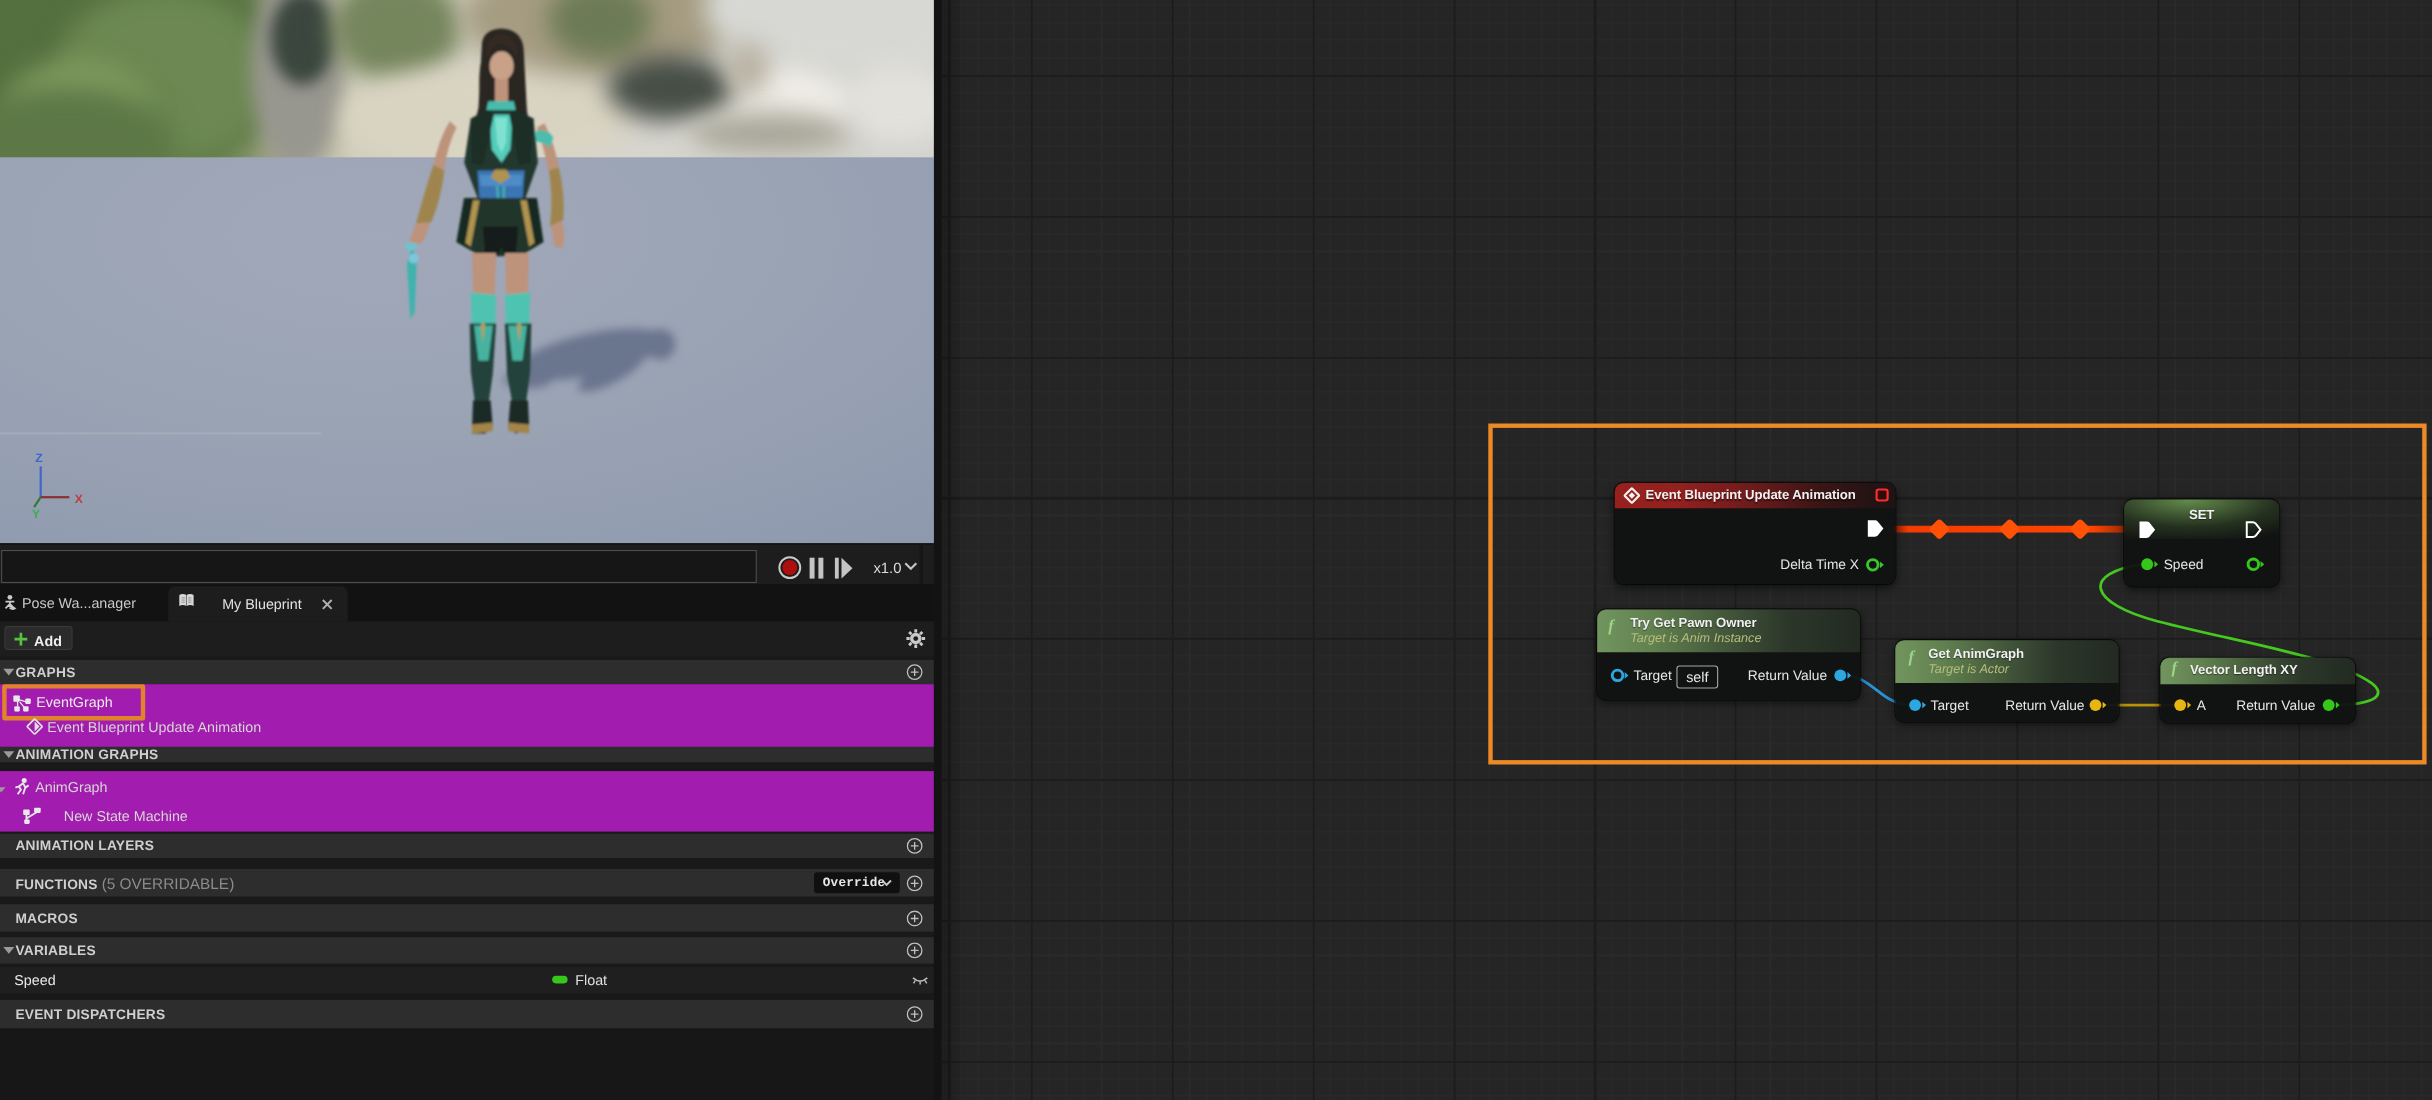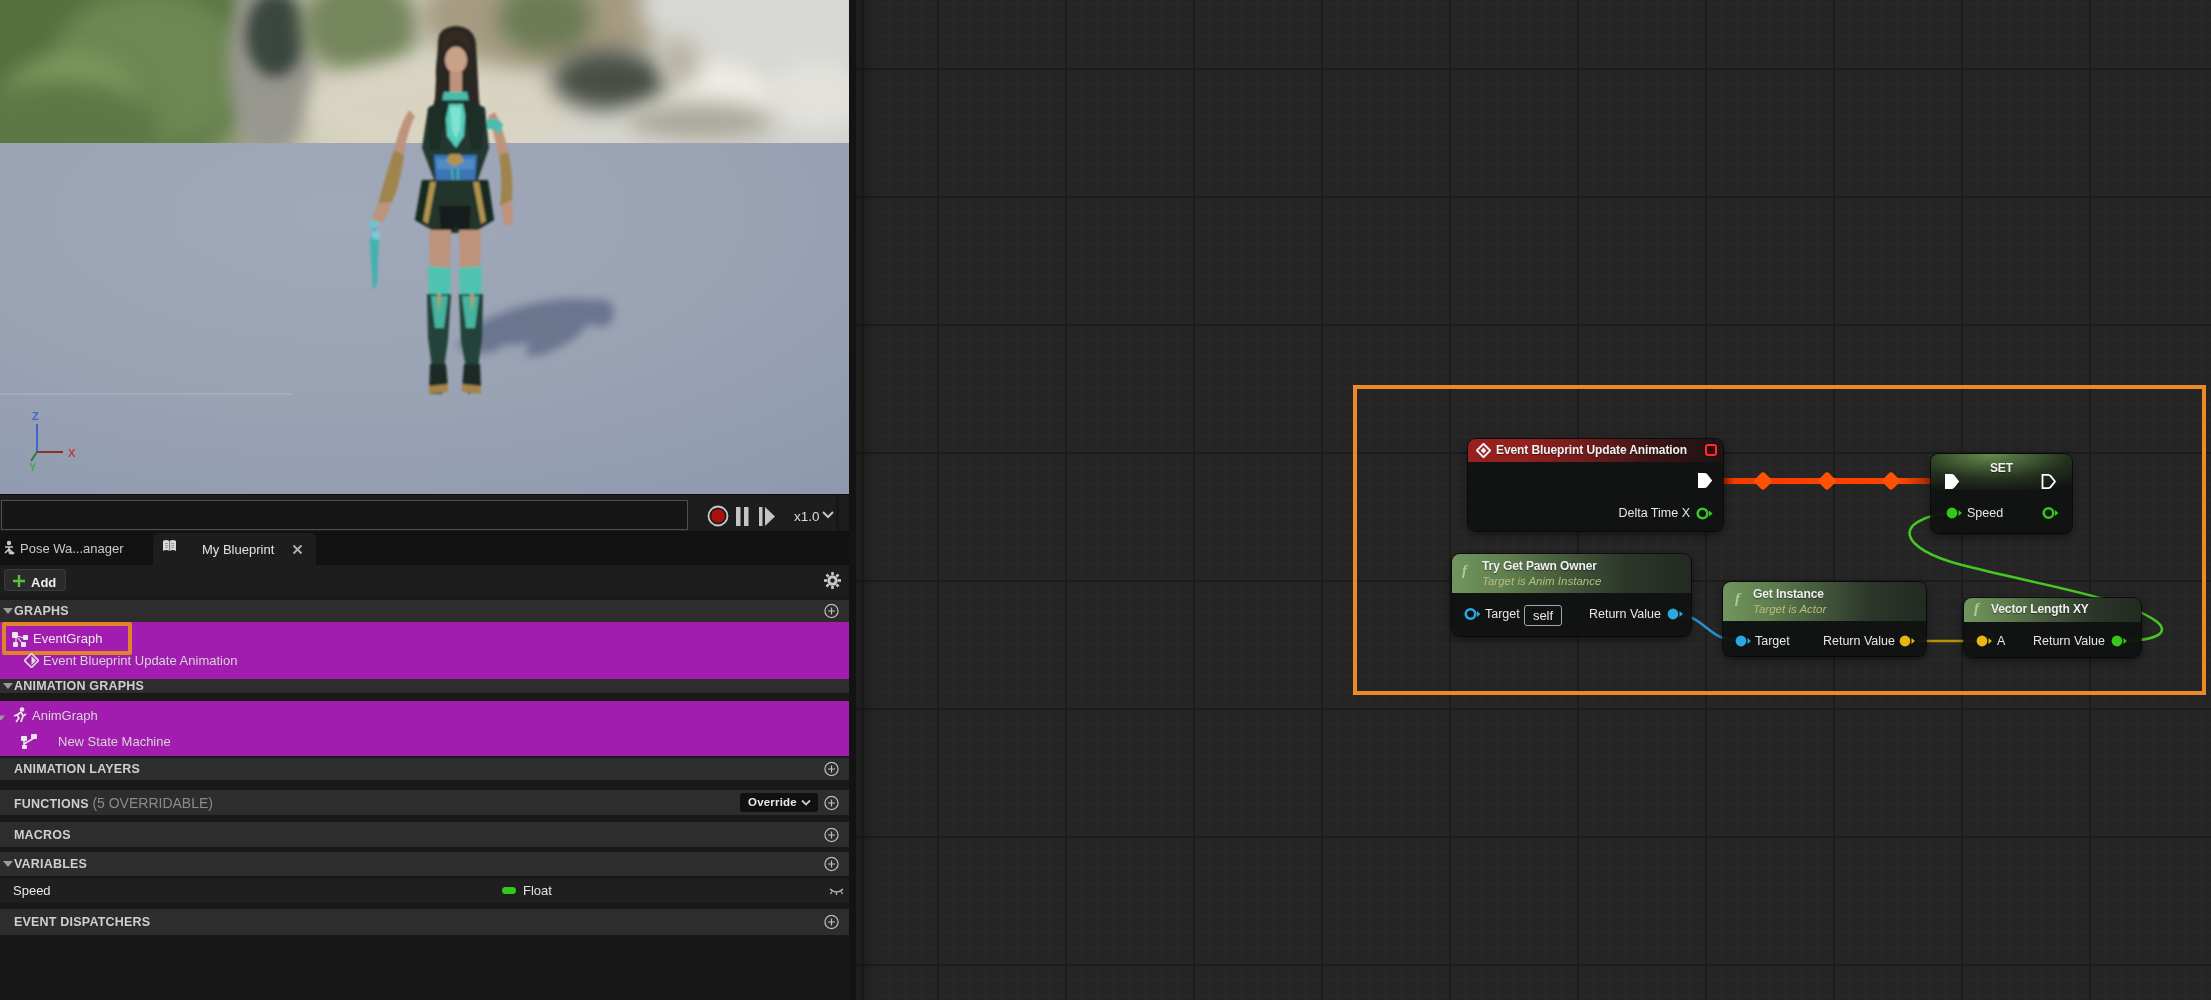--- a/index.html
+++ b/index.html
@@ -287,21 +287,21 @@
       <div class="hdr" style="top:758px;height:22px;">
         <div class="t">ANIMATION LAYERS</div>
         <svg class="plus" viewBox="0 0 15 15">
             <circle cx="7.5" cy="7.5" r="6.6" fill="none" stroke="#c0c0c0" stroke-width="1.2"></circle>
             <path d="M7.5,4 V11 M4,7.5 H11" stroke="#c0c0c0" stroke-width="1.2"></path>
           </svg>
       </div>
 
       <div class="hdr" style="top:790px;height:25px;">
         <div class="t">FUNCTIONS <span style="color:#8b8b8b;font-weight:normal;font-size:14px;letter-spacing:0;">(5 OVERRIDABLE)</span></div>
-        <div class="abs" style="right:31px;top:3px;width:78px;height:19px;background:#101010;border-radius:3px;color:#e8e8e8;font-size:11.5px;font-weight:bold;">
+        <div class="abs" style="right:31px;top:3px;width:78px;height:19px;background:#101010;border-radius:3px;color:#e8e8e8;font-size:11.5px;font-weight:bold;font-family:Liberation Mono, monospace;">
           <span style="position:absolute;left:8px;top:3px;">Override</span>
           <svg class="abs" style="right:7px;top:6px" width="10" height="8">
               <path d="M1,1.5 l4,4 4,-4" stroke="#c9c9c9" stroke-width="1.8" fill="none"></path>
             </svg>
         </div>
         <svg class="plus" viewBox="0 0 15 15">
             <circle cx="7.5" cy="7.5" r="6.6" fill="none" stroke="#c0c0c0" stroke-width="1.2"></circle>
             <path d="M7.5,4 V11 M4,7.5 H11" stroke="#c0c0c0" stroke-width="1.2"></path>
           </svg>
       </div>
@@ -421,21 +421,21 @@
         <div class="pinlabel" style="right:30px;top:53px;">Return Value</div>
         <svg class="abs" style="left:213px;top:52px" width="18" height="16">
           <circle cx="8" cy="8" r="5.4" fill="#2da7e0"></circle>
           <path d="M14.5,5 l3.4,3 -3.4,3 z" fill="#2da7e0"></path>
         </svg>
       </div>
 
       <div class="node" style="left:867px;top:582px;width:203px;height:74px;">
         <div class="nhdr" style="height:39px;background:linear-gradient(to right,#72955f 0%,#60804f 22%,#44583b 48%,#2c372a 72%,#222a21 100%);"></div>
         <div class="fico" style="left:12px;top:8px;">f</div>
-        <div class="ntitle" style="left:30px;top:5px;">Get Instance</div>
+        <div class="ntitle" style="left:30px;top:5px;">Get AnimGraph</div>
         <div class="nsub" style="left:30px;top:21px;">Target is Actor</div>
         <svg class="abs" style="left:10px;top:51px" width="18" height="16">
           <circle cx="8" cy="8" r="5.4" fill="#2da7e0"></circle>
           <path d="M14.5,5 l3.4,3 -3.4,3 z" fill="#2da7e0"></path>
         </svg>
         <div class="pinlabel" style="left:32px;top:52px;">Target</div>
         <div class="pinlabel" style="right:31px;top:52px;">Return Value</div>
         <svg class="abs" style="left:174px;top:51px" width="18" height="16">
           <circle cx="8" cy="8" r="5.4" fill="#e8b511"></circle>
           <path d="M14.5,5 l3.4,3 -3.4,3 z" fill="#e8b511"></path>

